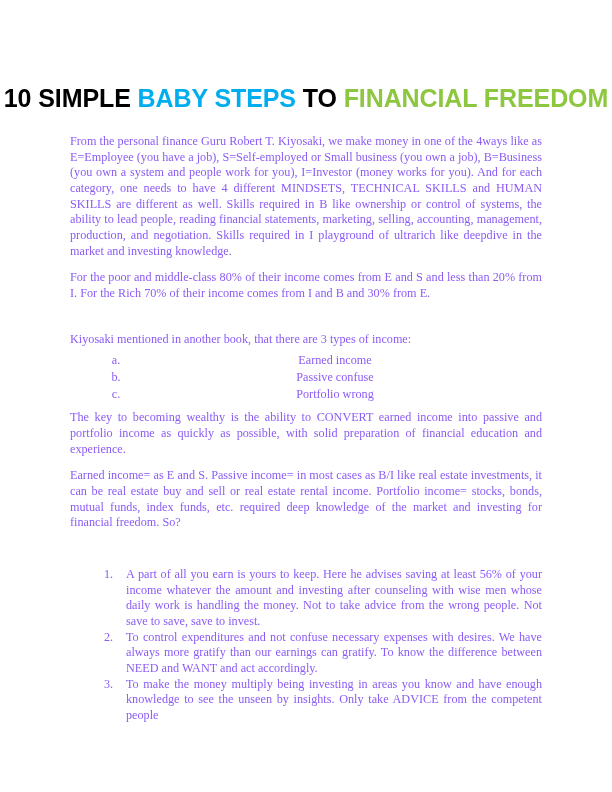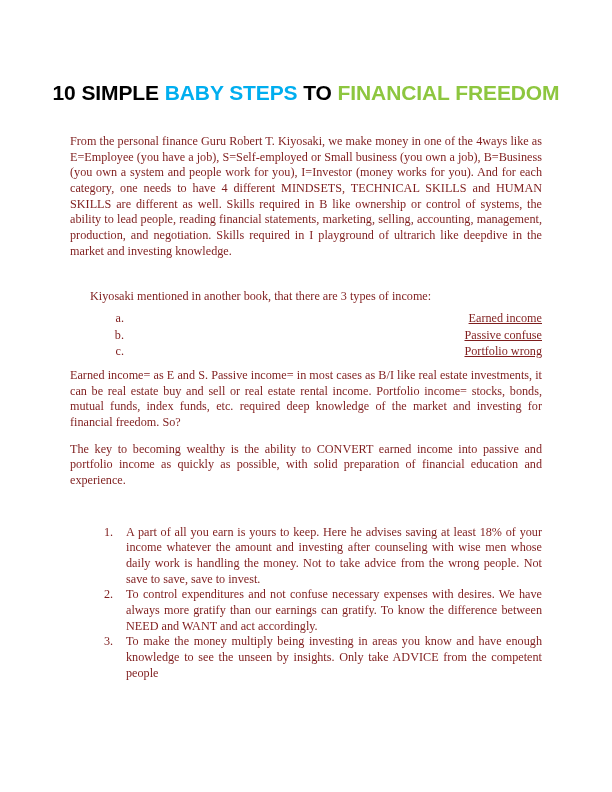--- a/index.html
+++ b/index.html
@@ -16,64 +16,62 @@
     box-sizing: border-box;
   }
   .doc-title {
     position: absolute;
     left: 0;
     top: 66px;
     width: 612px;
     text-align: center;
     font-family: "Liberation Sans", sans-serif;
     font-weight: bold;
-    font-size: 21px;
+    font-size: 25px;
     letter-spacing: -0.1px;
     line-height: 1.2;
     color: #000000;
     white-space: nowrap;
   }
   .doc-title .seg-blue { color: #00AEEF; }
   .doc-title .seg-green { color: #8DC63F; }
 
   .body-area {
     position: absolute;
     left: 70px;
     top: 134px;
     width: 472px;
     font-family: "Liberation Serif", serif;
     font-size: 12.2px;
     line-height: 1.285;
-    color: #7f1d1d;
+    color: #8b5cf6;
   }
   p.para {
     margin: 0 0 11px 0;
     text-align: justify;
     text-justify: inter-word;
   }
   p.para.tight {
     margin-bottom: 0;
-    margin-left: 20px;
   }
   .gap-lg { height: 19px; }
   .gap-sm { height: 6px; }
 
   ol.alpha-list {
     margin: 0 0 8px 0;
     padding: 0 0 0 38px;
     list-style: none;
     counter-reset: alpha;
   }
   ol.alpha-list > li {
     counter-increment: alpha;
     position: relative;
     margin: 0 0 1px 0;
     padding-left: 20px;
-    text-align: right;
-    text-decoration: underline;
+    text-align: center;
   }
   ol.alpha-list > li::before {
     content: counter(alpha, lower-alpha) ".";
     position: absolute;
     left: 0;
     top: 0;
     width: 16px;
   }
 
   ol.num-list {
@@ -105,43 +103,44 @@
 <div class="page">
 
   <h1 class="doc-title">
     <span class="seg-black">10 SIMPLE </span><span class="seg-blue">BABY STEPS</span><span class="seg-black"> TO </span><span class="seg-green">FINANCIAL FREEDOM</span>
   </h1>
 
   <div class="body-area">
 
     <p class="para">From the personal finance Guru Robert T. Kiyosaki, we make money in one of the 4ways like as E=Employee (you have a job), S=Self-employed or Small business (you own a job), B=Business (you own a system and people work for you), I=Investor (money works for you). And for each category, one needs to have 4 different MINDSETS, TECHNICAL SKILLS and HUMAN SKILLS are different as well. Skills required in B like ownership or control of systems, the ability to lead people, reading financial statements, marketing, selling, accounting, management, production, and negotiation. Skills required in I playground of ultrarich like deepdive in the market and investing knowledge.</p>
 
+    <p class="para">For the poor and middle-class 80% of their income comes from E and S and less than 20% from I. For the Rich 70% of their income comes from I and B and 30% from E.</p>
 
     <div class="gap-lg"></div>
 
     <p class="para tight">Kiyosaki mentioned in another book, that there are 3 types of income:</p>
 
     <div class="gap-sm"></div>
 
     <ol class="alpha-list">
       <li>Earned income</li>
       <li>Passive confuse</li>
       <li>Portfolio wrong</li>
     </ol>
 
+    <p class="para">The key to becoming wealthy is the ability to CONVERT earned income into passive and portfolio income as quickly as possible, with solid preparation of financial education and experience.</p>
+
     <p class="para">Earned income= as E and S. Passive income= in most cases as B/I like real estate investments, it can be real estate buy and sell or real estate rental income. Portfolio income= stocks, bonds, mutual funds, index funds, etc. required deep knowledge of the market and investing for financial freedom. So?</p>
-
-    <p class="para">The key to becoming wealthy is the ability to CONVERT earned income into passive and portfolio income as quickly as possible, with solid preparation of financial education and experience.</p>
 
     <div class="gap-lg"></div>
 
 
     <div class="gap-sm"></div>
 
     <ol class="num-list">
-      <li>A part of all you earn is yours to keep. Here he advises saving at least 18% of your income whatever the amount and investing after counseling with wise men whose daily work is handling the money. Not to take advice from the wrong people. Not save to save, save to invest.</li>
+      <li>A part of all you earn is yours to keep. Here he advises saving at least 56% of your income whatever the amount and investing after counseling with wise men whose daily work is handling the money. Not to take advice from the wrong people. Not save to save, save to invest.</li>
       <li>To control expenditures and not confuse necessary expenses with desires. We have always more gratify than our earnings can gratify. To know the difference between NEED and WANT and act accordingly.</li>
       <li>To make the money multiply being investing in areas you know and have enough knowledge to see the unseen by insights. Only take ADVICE from the competent people</li>
     </ol>
 
   </div>
 
 </div>
 
 </body></html>

